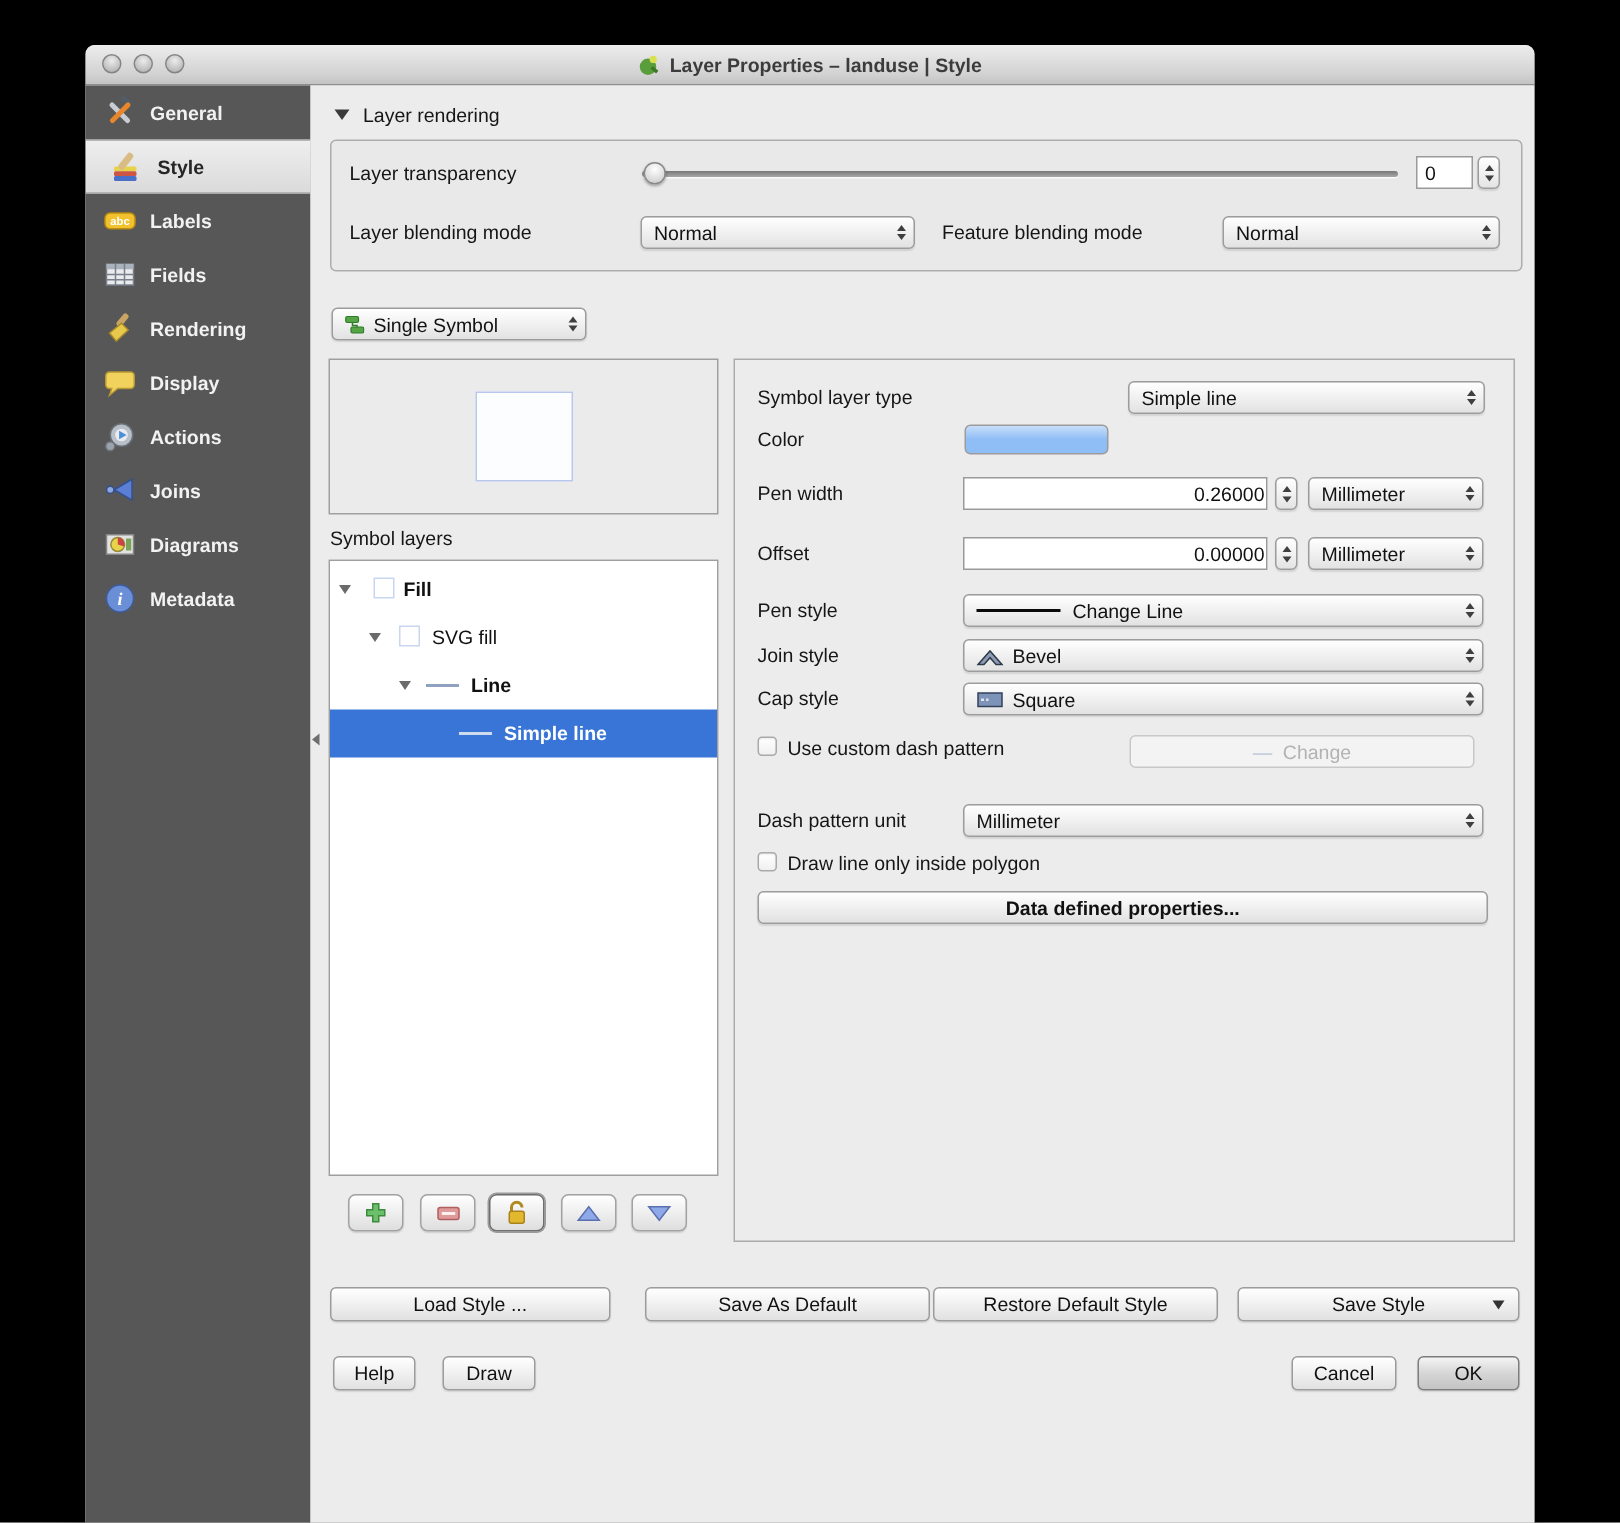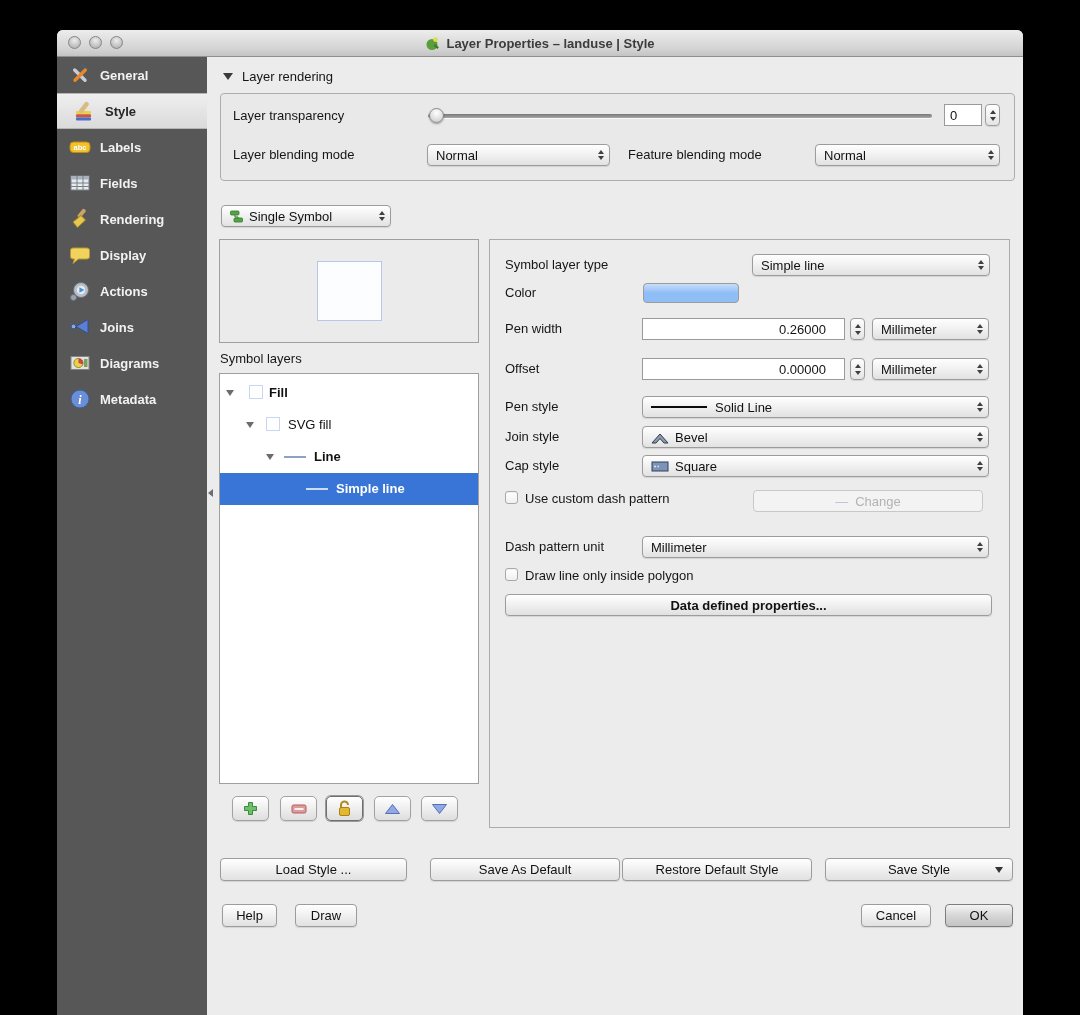--- a/index.html
+++ b/index.html
@@ -53,21 +53,21 @@
   .btn{position:absolute;box-sizing:border-box;border:1px solid #9c9c9c;border-radius:4px;
     background:linear-gradient(#ffffff,#f0f0f0 50%,#e1e1e1);
     display:flex;align-items:center;justify-content:center;
     font-size:13px;color:#111;box-shadow:0 1px 1px rgba(0,0,0,.10);}
   .btn.default{background:linear-gradient(#f4f4f4,#d6d6d6 50%,#c4c4c4);border-color:#7d7d7d;}
   .btn.disabled{background:#f3f3f3;border-color:#c8c8c8;color:#b3b3b3;box-shadow:none;}
   .combo-arrow{position:absolute;right:9px;width:0;height:0;
     border-left:4.5px solid transparent;border-right:4.5px solid transparent;border-top:6px solid #333;}
   .spin{position:absolute;box-sizing:border-box;border:1px solid #9a9a9a;background:#fff;
     font-size:13px;color:#111;display:flex;align-items:center;}
-  .spin.right{justify-content:flex-end;padding-right:18px;text-align:center;}
+  .spin.right{justify-content:flex-end;padding-right:1px;text-align:center;}
   .spin.left{padding-left:5px;}
   .stepper{position:absolute;box-sizing:border-box;border:1px solid #9c9c9c;border-radius:4px;
     background:linear-gradient(#ffffff,#e4e4e4);display:flex;flex-direction:column;
     align-items:center;justify-content:center;gap:3px;box-shadow:0 1px 1px rgba(0,0,0,.10);}
   .checkbox{position:absolute;width:13px;height:13px;box-sizing:border-box;
     border:1px solid #a9a9a9;border-radius:3px;
     background:linear-gradient(#ffffff,#f0f0f0);box-shadow:inset 0 1px 1px rgba(0,0,0,.06);}
   .slider-track{position:absolute;height:4px;border-radius:2px;
     background:linear-gradient(#787878,#a8a8a8);box-shadow:0 1px 0 rgba(255,255,255,.75);}
   .slider-handle{position:absolute;width:15px;height:15px;border-radius:50%;box-sizing:border-box;
@@ -343,21 +343,21 @@
       <span class="txt">Millimeter</span>
       <span class="arrows">
           <span class="aru"></span>
           <span class="ard"></span>
         </span>
     </div>
 
     <div class="lbl" style="left:298px;top:342px;">Pen style</div>
     <div class="popup" style="left:435px;top:339px;width:347px;height:22px;">
       <span class="pen-line"></span>
-      <span class="txt">Solid Line</span>
+      <span class="txt">Change Line</span>
       <span class="arrows">
           <span class="aru"></span>
           <span class="ard"></span>
         </span>
     </div>
 
     <div class="lbl" style="left:298px;top:372px;">Join style</div>
     <div class="popup" style="left:435px;top:369px;width:347px;height:22px;">
       <svg width="18" height="13" viewBox="0 0 18 13" style="margin-right:6px;">
         <polygon points="1,12 9,3 17,12 13,12 9,7.5 5,12" fill="#8d9cb4" stroke="#2f3a48"></polygon>

